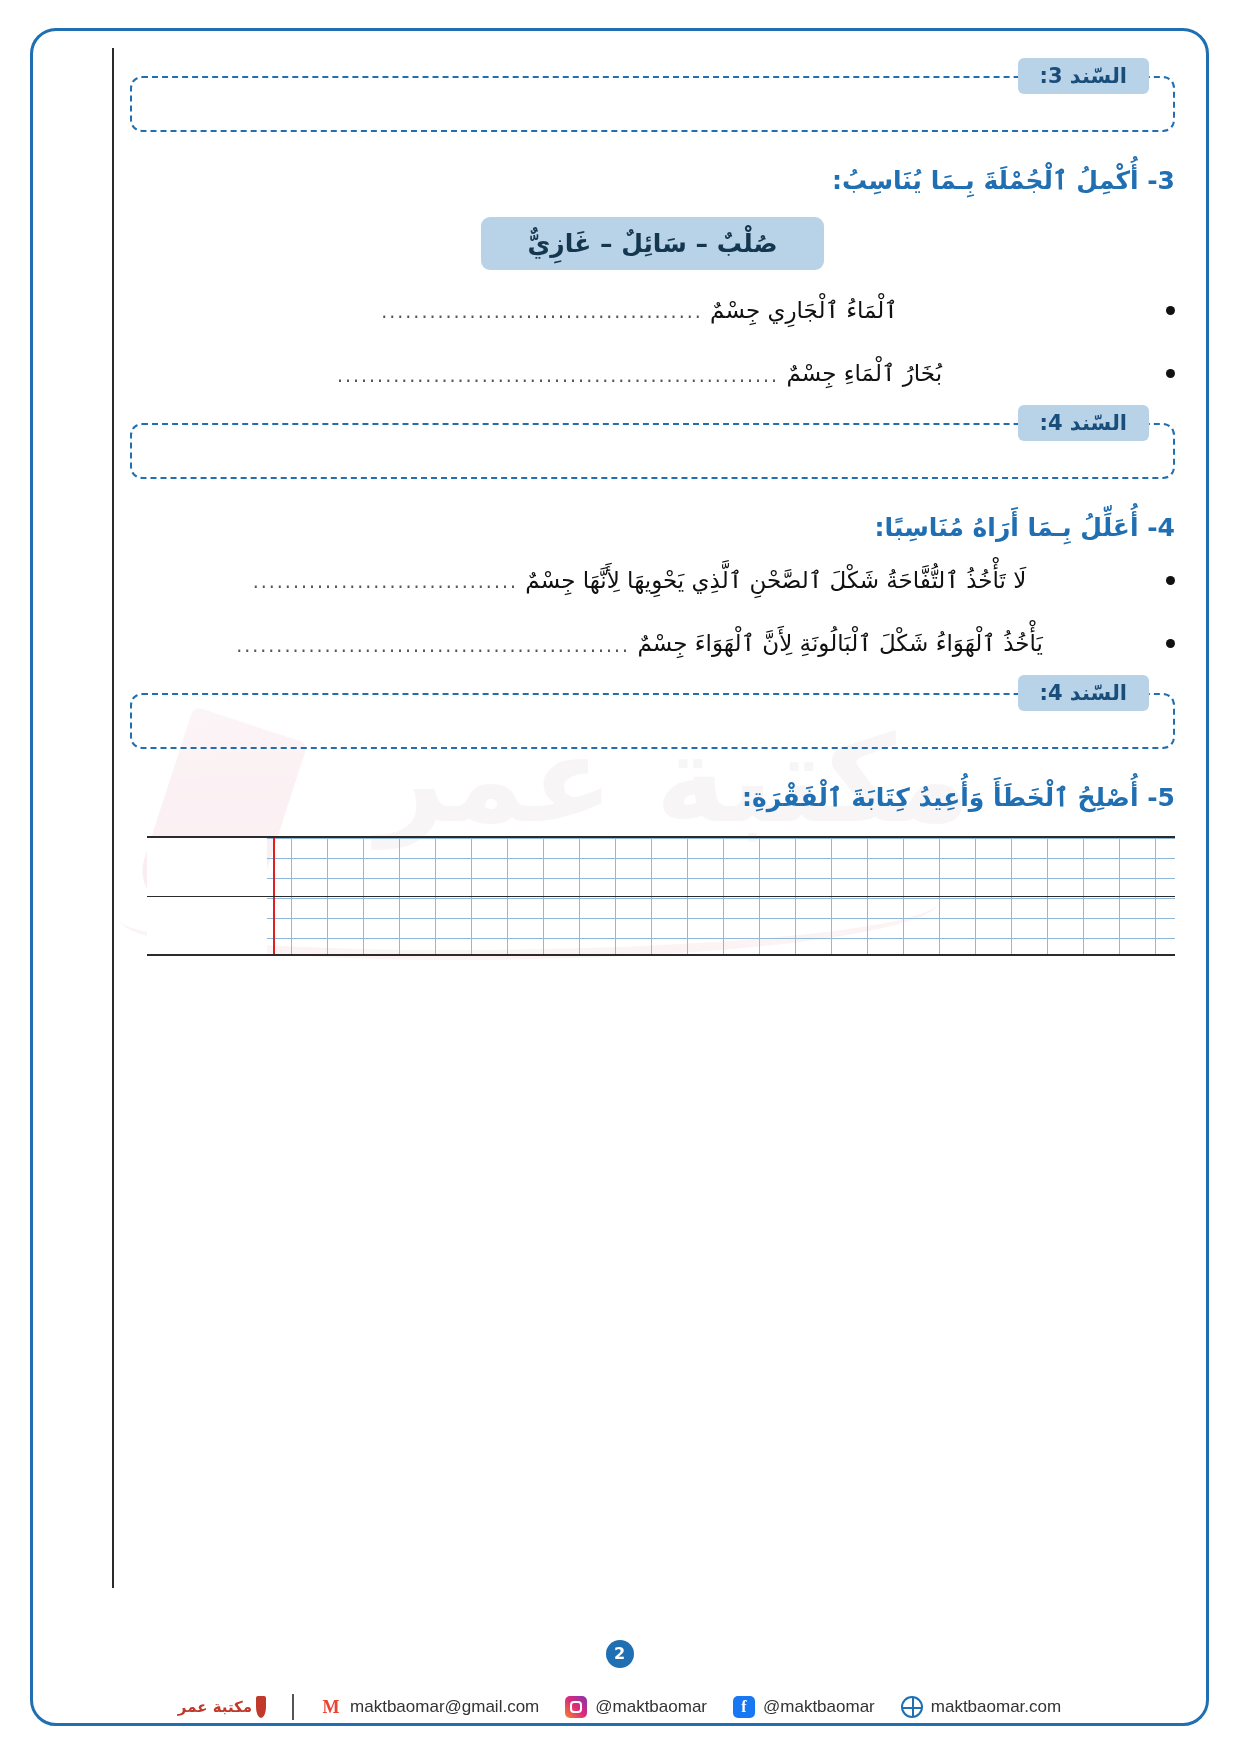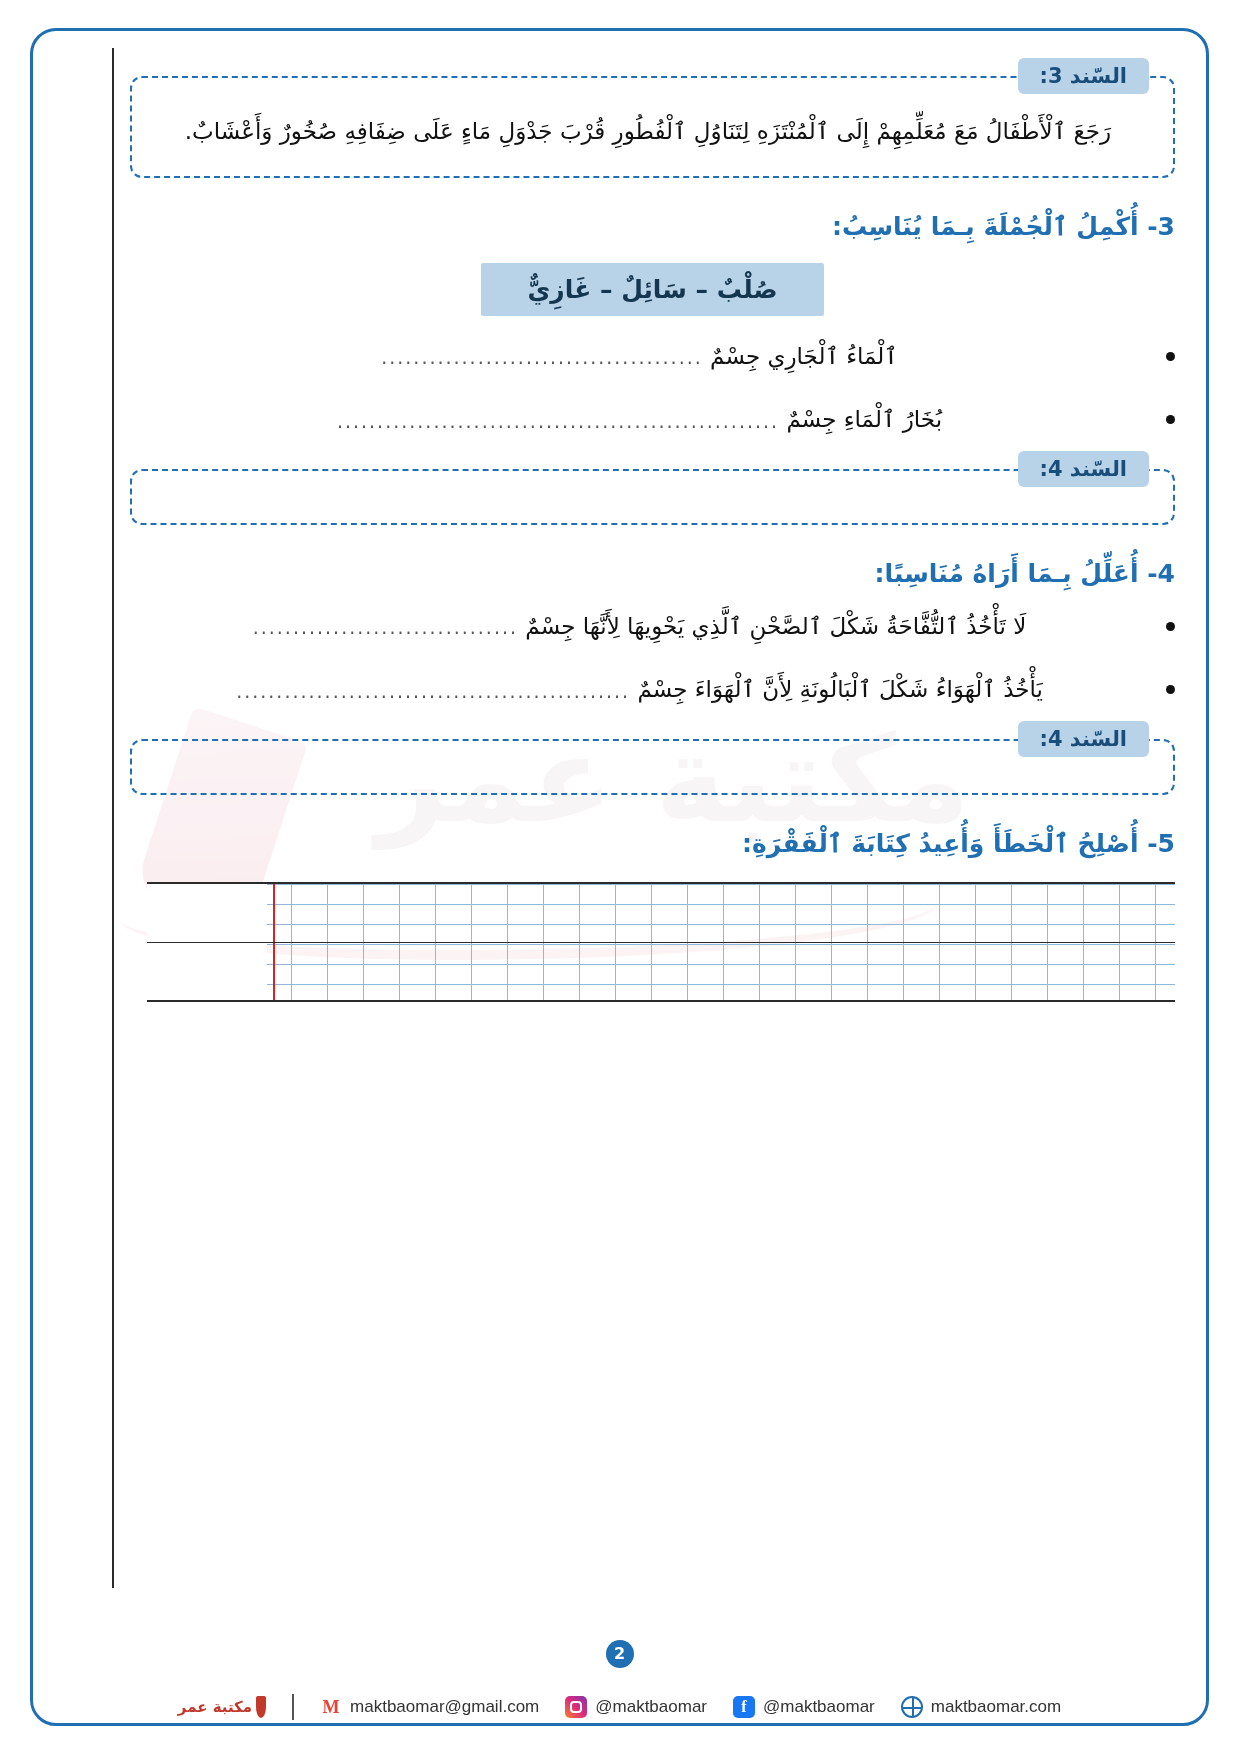--- a/index.html
+++ b/index.html
@@ -133,21 +133,21 @@
     display: flex;
     justify-content: center;
     margin: 22px 0 20px 0;
   }
   .wordbank {
     background: #b8d2e8;
     color: #14364f;
     font-size: 25px;
     font-weight: bold;
     padding: 12px 46px;
-    border-radius: 2px;
+    border-radius: 9px;
     direction: rtl;
   }
 
   
   ul.items {
     list-style: none;
     margin: 0 0 0 0;
     padding: 0;
     direction: rtl;
   }
@@ -309,21 +309,20 @@
   <div class="watermark">
     <div class="wm-pen"></div>
     <div class="wm-swoosh"></div>
     <div class="wm-text">مكتبة عمر</div>
   </div>
 
   <div class="content">
 
     <div class="sanad">
       <div class="sanad-label">السّند 3:</div>
-      <div class="sanad-text">رَجَعَ ٱلْأَطْفَالُ مَعَ مُعَلِّمِهِمْ إِلَى ٱلْمُنْتَزَهِ لِتَنَاوُلِ ٱلْفُطُورِ قُرْبَ جَدْوَلِ مَاءٍ عَلَى ضِفَافِهِ صُخُورٌ وَأَعْشَابٌ.</div>
     </div>
 
     <div class="question">3- أُكْمِلُ ٱلْجُمْلَةَ بِـمَا يُنَاسِبُ:</div>
 
     <div class="wordbank-wrap">
       <div class="wordbank">صُلْبٌ – سَائِلٌ – غَازِيٌّ</div>
     </div>
 
     <ul class="items">
       <li>

